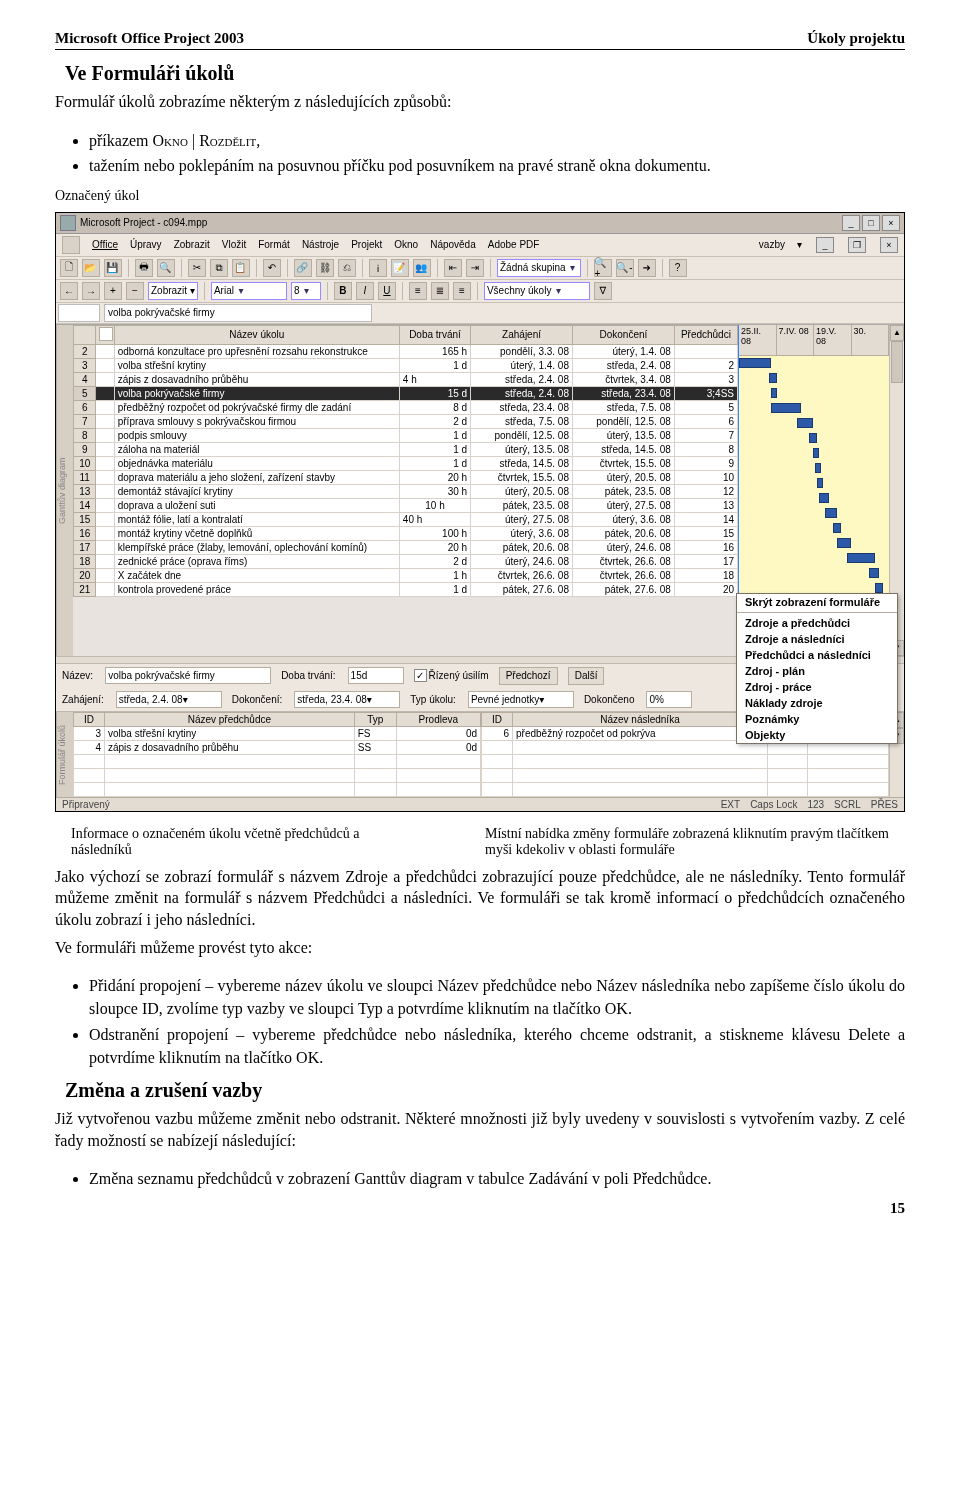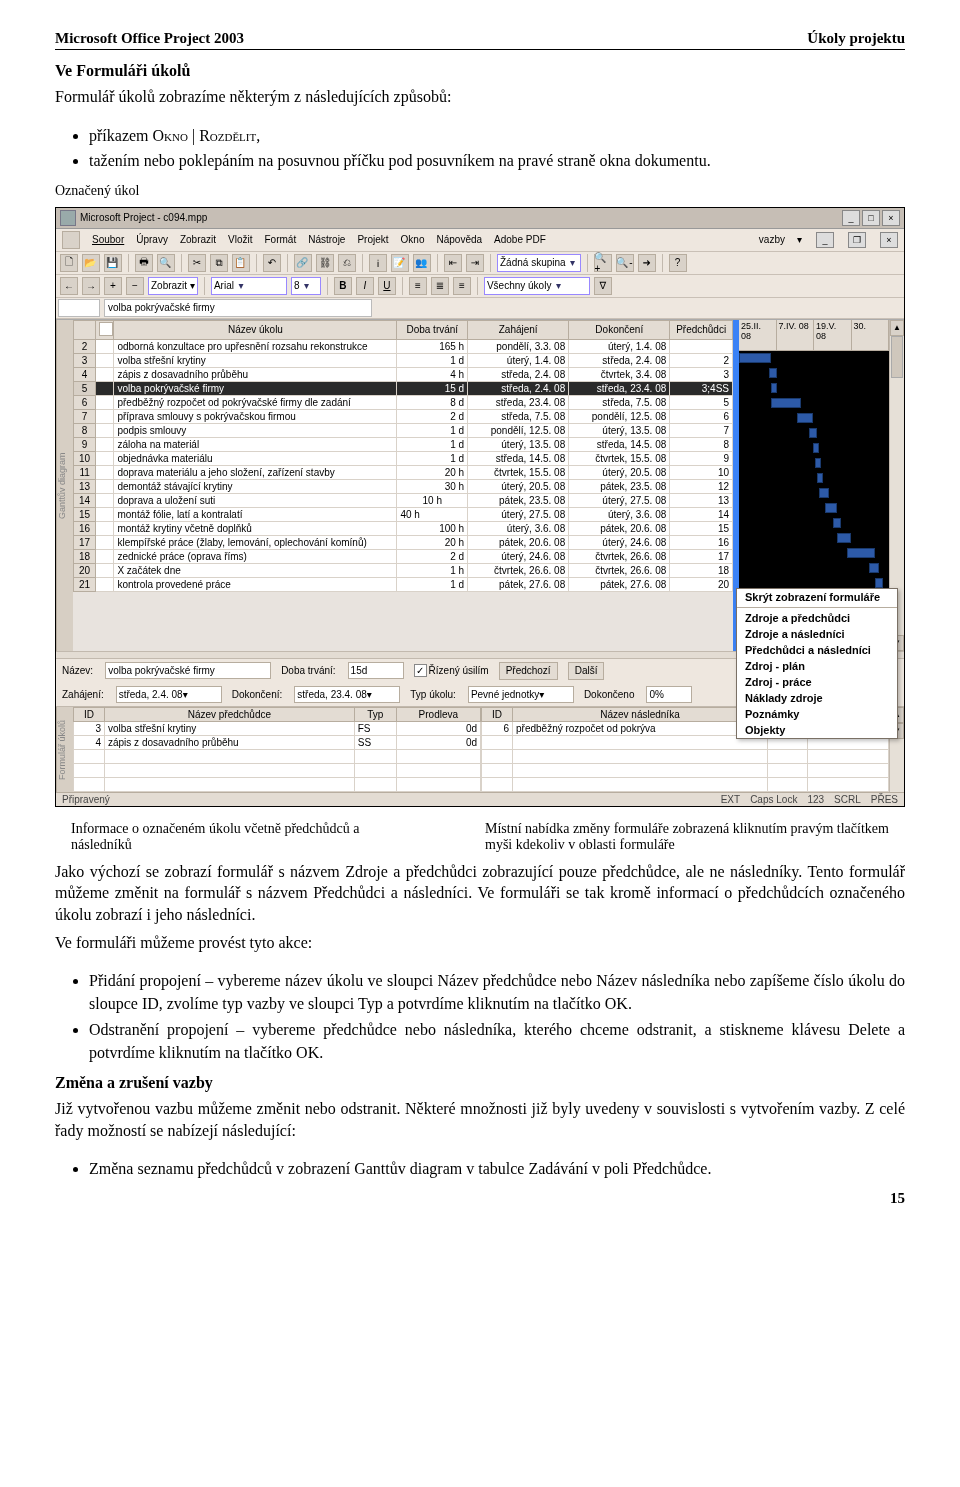--- a/index.html
+++ b/index.html
@@ -1,18 +1,18 @@
 <!DOCTYPE html>
 <html><head>
 <meta charset="utf-8">
 <style>
   body{margin:0;padding:0;font-family:"Times New Roman",serif;background:#fff;color:#000;width:960px}
   .page{padding:30px 55px 30px 55px}
   .hdr{display:flex;justify-content:space-between;font-weight:bold;font-size:15px;border-bottom:1.5px solid #000;padding-bottom:2px;margin-bottom:12px}
-  h2{font-size:16px;margin:8px 0 6px 0}
+  h2{font-size:20px;margin:8px 0 6px 10px}
   p{font-size:16px;line-height:1.35;margin:6px 0;text-align:justify}
   ul{margin:16px 0 10px 0;padding-left:34px}
   li{font-size:16px;line-height:1.45;text-align:justify;margin:2px 0}
   .smallcaps{font-variant:small-caps}
   .callout{font-size:14px;margin:0}
   .pgnum{text-align:right;font-weight:bold;font-size:15px;margin-top:6px}
   .shot{border:1px solid #000;background:#e8e3de;font-family:Tahoma,Arial,sans-serif;font-size:10px;margin:6px 0 14px 0;position:relative}
   .titlebar{background:#c6beb5;display:flex;align-items:center;padding:2px 4px;border-bottom:1px solid #999}
   .titlebar .tico{width:14px;height:14px;background:#9aa;display:inline-block;margin-right:4px;border:1px solid #778}
   .titlebar .spacer{flex:1}
@@ -34,21 +34,21 @@
   .cellbar .cellV{flex:0 0 260px;height:16px;background:#fff;border:1px solid #bbb;padding:0 3px;display:flex;align-items:center}
   .gridwrap{display:flex;border-top:1px solid #aaa}
   .vtab{width:16px;background:#d7cfc4;writing-mode:vertical-rl;transform:rotate(180deg);text-align:center;font-size:9px;color:#888;padding:6px 0;border-right:1px solid #b7ad9f}
   .grid{flex:1}
   table.tdata{border-collapse:collapse;width:100%;table-layout:fixed;background:#fff}
   table.tdata th{background:#e3dcd3;border:1px solid #b7ad9f;padding:1px 3px;font-weight:normal;white-space:nowrap;overflow:hidden;text-overflow:ellipsis}
   table.tdata td{border:1px solid #d9d2c9;padding:1px 3px;white-space:nowrap;overflow:hidden;text-overflow:ellipsis}
   table.tdata td.idc{background:#e3dcd3;border:1px solid #b7ad9f;text-align:center}
   .sel td{background:#2a2a2a!important;color:#fff}
   .sel td.idc{background:#d8d0c6!important;color:#000}
-  .gantt{width:150px;background:#000000;border-left:6px solid #3b82f6;position:relative}
+  .gantt{width:150px;background:#fef9c3;border-left:1px solid #3b82f6;position:relative}
   .gantt .ghdr{display:flex;font-size:9px;background:#e3dcd3;border-bottom:1px solid #b7ad9f;height:30px}
   .gantt .gcol{flex:1;border-right:1px solid #b7ad9f;padding:1px 2px}
   .gantt .bars{position:relative;height:300px}
   .gantt .bar{position:absolute;height:8px;background:#2d5aa8;border:1px solid #1a3a6e}
   .fsplit{height:6px;background:#e3dcd3;border-top:1px solid #c2b9ae;border-bottom:1px solid #c2b9ae}
   .formpane{background:#eee7df;padding:3px 6px;display:flex;gap:10px;align-items:center;flex-wrap:wrap}
   .formpane label{margin-right:2px}
   .fin{background:#fff;border:1px solid #b7ad9f;padding:0 2px;height:15px;display:inline-flex;align-items:center}
   .fbtn{background:#e3dcd3;border:1px solid #b7ad9f;padding:0 6px;height:16px;display:inline-flex;align-items:center}
   .chk{width:11px;height:11px;background:#fff;border:1px solid #888;display:inline-flex;align-items:center;justify-content:center;margin-right:2px}
@@ -95,21 +95,21 @@
       <span class="tico"></span>
       <span>Microsoft Project - c094.mpp</span>
       <span class="spacer"></span>
       <span class="wbtn">_</span>
       <span class="wbtn">□</span>
       <span class="wbtn">×</span>
     </div>
 
     <div class="menubar">
       <span class="tico2"></span>
-      <span class="mitem"><u>Soubor</u></span>
+      <span class="mitem"><u>Office</u></span>
       <span class="mitem">Úpravy</span>
       <span class="mitem">Zobrazit</span>
       <span class="mitem">Vložit</span>
       <span class="mitem">Formát</span>
       <span class="mitem">Nástroje</span>
       <span class="mitem">Projekt</span>
       <span class="mitem">Okno</span>
       <span class="mitem">Nápověda</span>
       <span class="mitem">Adobe PDF</span>
       <span class="mright mitem">vazby</span>
@@ -235,21 +235,21 @@
                 <td>volba střešní krytiny</td>
                 <td style="text-align:right">1 d</td>
                 <td style="text-align:right">úterý, 1.4. 08</td>
                 <td style="text-align:right">středa, 2.4. 08</td>
                 <td style="text-align:right">2</td>
               </tr>
               <tr>
                 <td class="idc">4</td>
                 <td></td>
                 <td>zápis z dosavadního průběhu</td>
-                <td style="text-align:right">4 h</td>
+                <td style="text-align:left">4 h</td>
                 <td style="text-align:right">středa, 2.4. 08</td>
                 <td style="text-align:right">čtvrtek, 3.4. 08</td>
                 <td style="text-align:right">3</td>
               </tr>
               <tr class="sel">
                 <td class="idc">5</td>
                 <td></td>
                 <td>volba pokrývačské firmy</td>
                 <td style="text-align:right">15 d</td>
                 <td style="text-align:right">středa, 2.4. 08</td>

